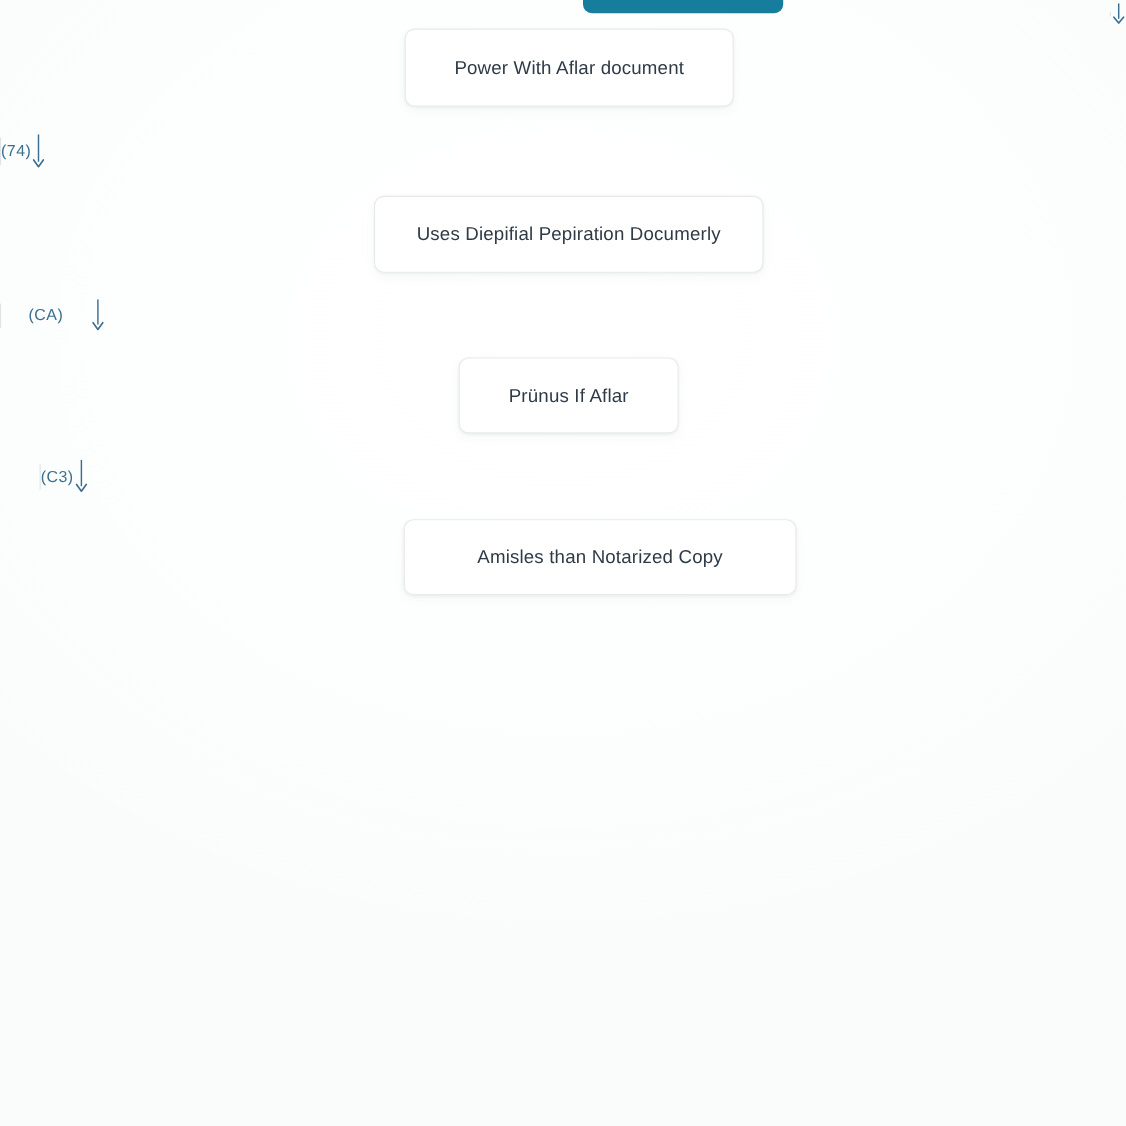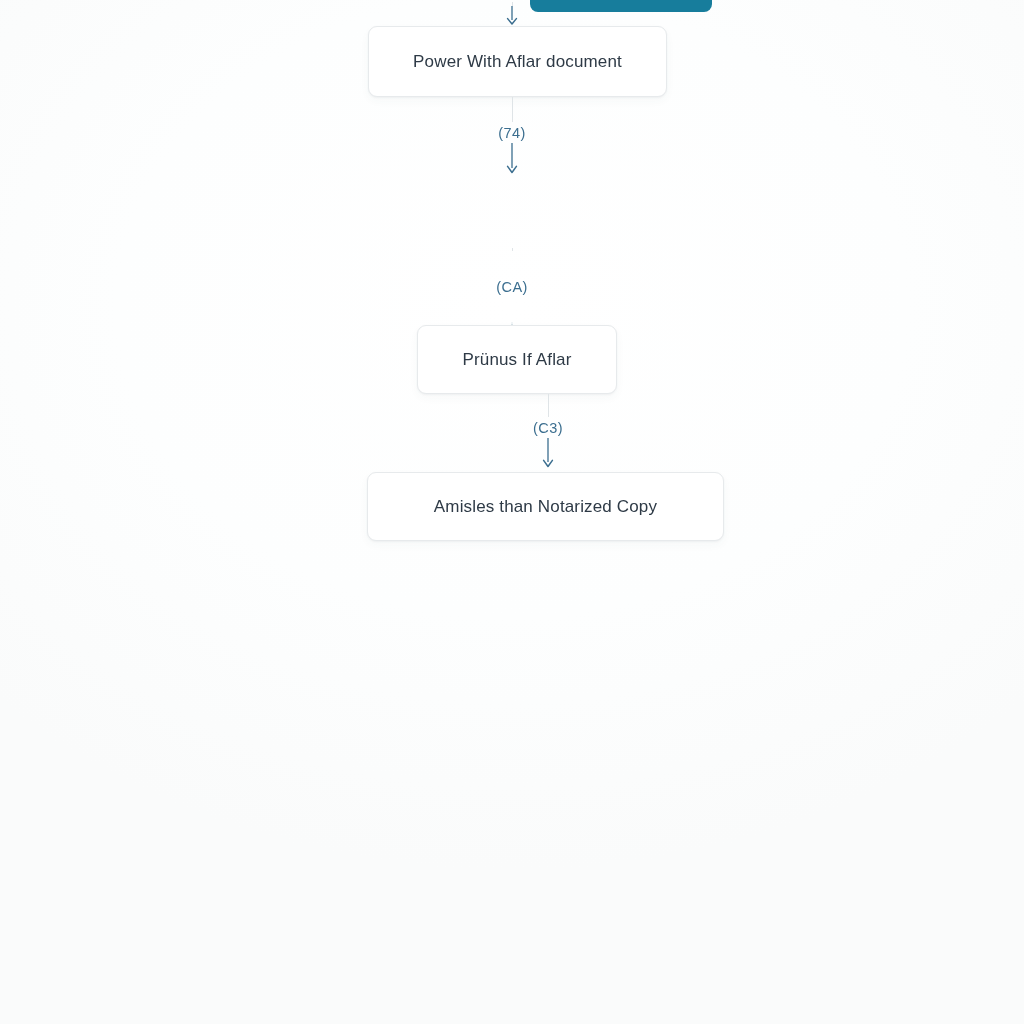--- a/index.html
+++ b/index.html
@@ -77,21 +77,21 @@
   #node-2 { left: 340px; top: 178px; width: 354px; height: 70px; }
   #node-3 { left: 417px; top: 325px; width: 200px; height: 69px; }
   #node-4 { left: 367px; top: 472px; width: 357px; height: 69px; }
 
   
   .connector {
     position: absolute;
     left: 0;
     width: 1024px;
     display: flex;
-    flex-direction: column;
+    flex-direction: row;
     align-items: center;
     pointer-events: none;
   }
 
   .conn-line {
     width: 1px;
     background: #dfe4e7;
   }
 
   .conn-label {
@@ -143,20 +143,21 @@
 
   <div class="connector" id="conn-1">
     <div class="conn-line"></div>
     <div class="conn-label">(74)</div>
     <svg class="arrow-svg" width="14" height="32" viewBox="0 0 14 32">
       <path d="M7 0 L7 25" stroke="#3b6e8f" stroke-width="1.3" fill="none"></path>
       <path d="M2.6 23.4 L7 29.5 L11.4 23.4" stroke="#3b6e8f" stroke-width="1.5" fill="none" stroke-linecap="round" stroke-linejoin="round"></path>
     </svg>
   </div>
 
+  <div class="node" id="node-2">Uses Diepifial Pepiration Documerly</div>
 
   <div class="connector" id="conn-2">
     <div class="conn-line"></div>
     <div class="conn-label">(CA)</div>
     <svg class="arrow-svg" width="14" height="30" viewBox="0 0 14 30">
       <path d="M7 0 L7 23" stroke="#3b6e8f" stroke-width="1.3" fill="none"></path>
       <path d="M2.6 21.4 L7 27.5 L11.4 21.4" stroke="#3b6e8f" stroke-width="1.5" fill="none" stroke-linecap="round" stroke-linejoin="round"></path>
     </svg>
   </div>
 

